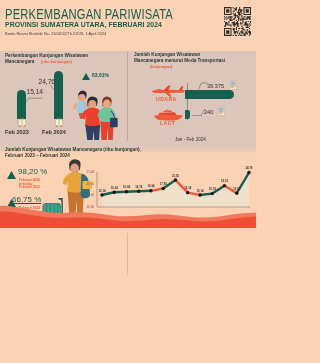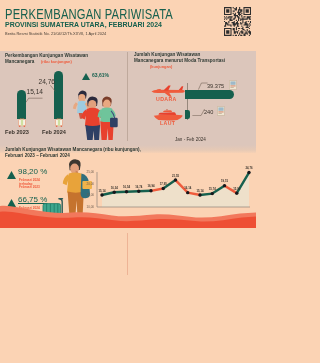--- a/index.html
+++ b/index.html
@@ -77,21 +77,21 @@
   
   .modaperiod{color:#3a332c;font-size:4.6px;font-weight:400;white-space:nowrap;}
   #moda-period{left:175px;top:137px;}
   .p3t1{left:5px;top:146.5px;}
   .p3t2{left:5px;top:152.5px;}
   .p3tri{position:absolute;}
   #p3tri1{left:7px;top:171px;}
   #p3tri2{left:7px;top:199px;}
   .p3pct{color:#15604e;font-size:8px;font-weight:400;white-space:nowrap;}
   #p3pct1{left:18px;top:167px;}
-  #p3pct2{left:18px;top:195px;text-decoration:underline;}
+  #p3pct2{left:12px;top:195px;text-decoration:underline;}
   .p3note{color:#ef5b3c;font-size:3.2px;font-weight:700;white-space:nowrap;}
   #p3n1a{left:19px;top:178px;}
   #p3n1b{left:19px;top:181.5px;}
   #p3n1c{left:19px;top:185px;}
   #p3n2a{left:19px;top:206px;}
   #p3n2b{left:19px;top:209.5px;}
   #p3n2c{left:19px;top:213px;}
   #traveler{left:55px;top:155px;}
   #suitcase-big{left:42px;top:198px;}
   #linechart{left:91px;top:165px;}

